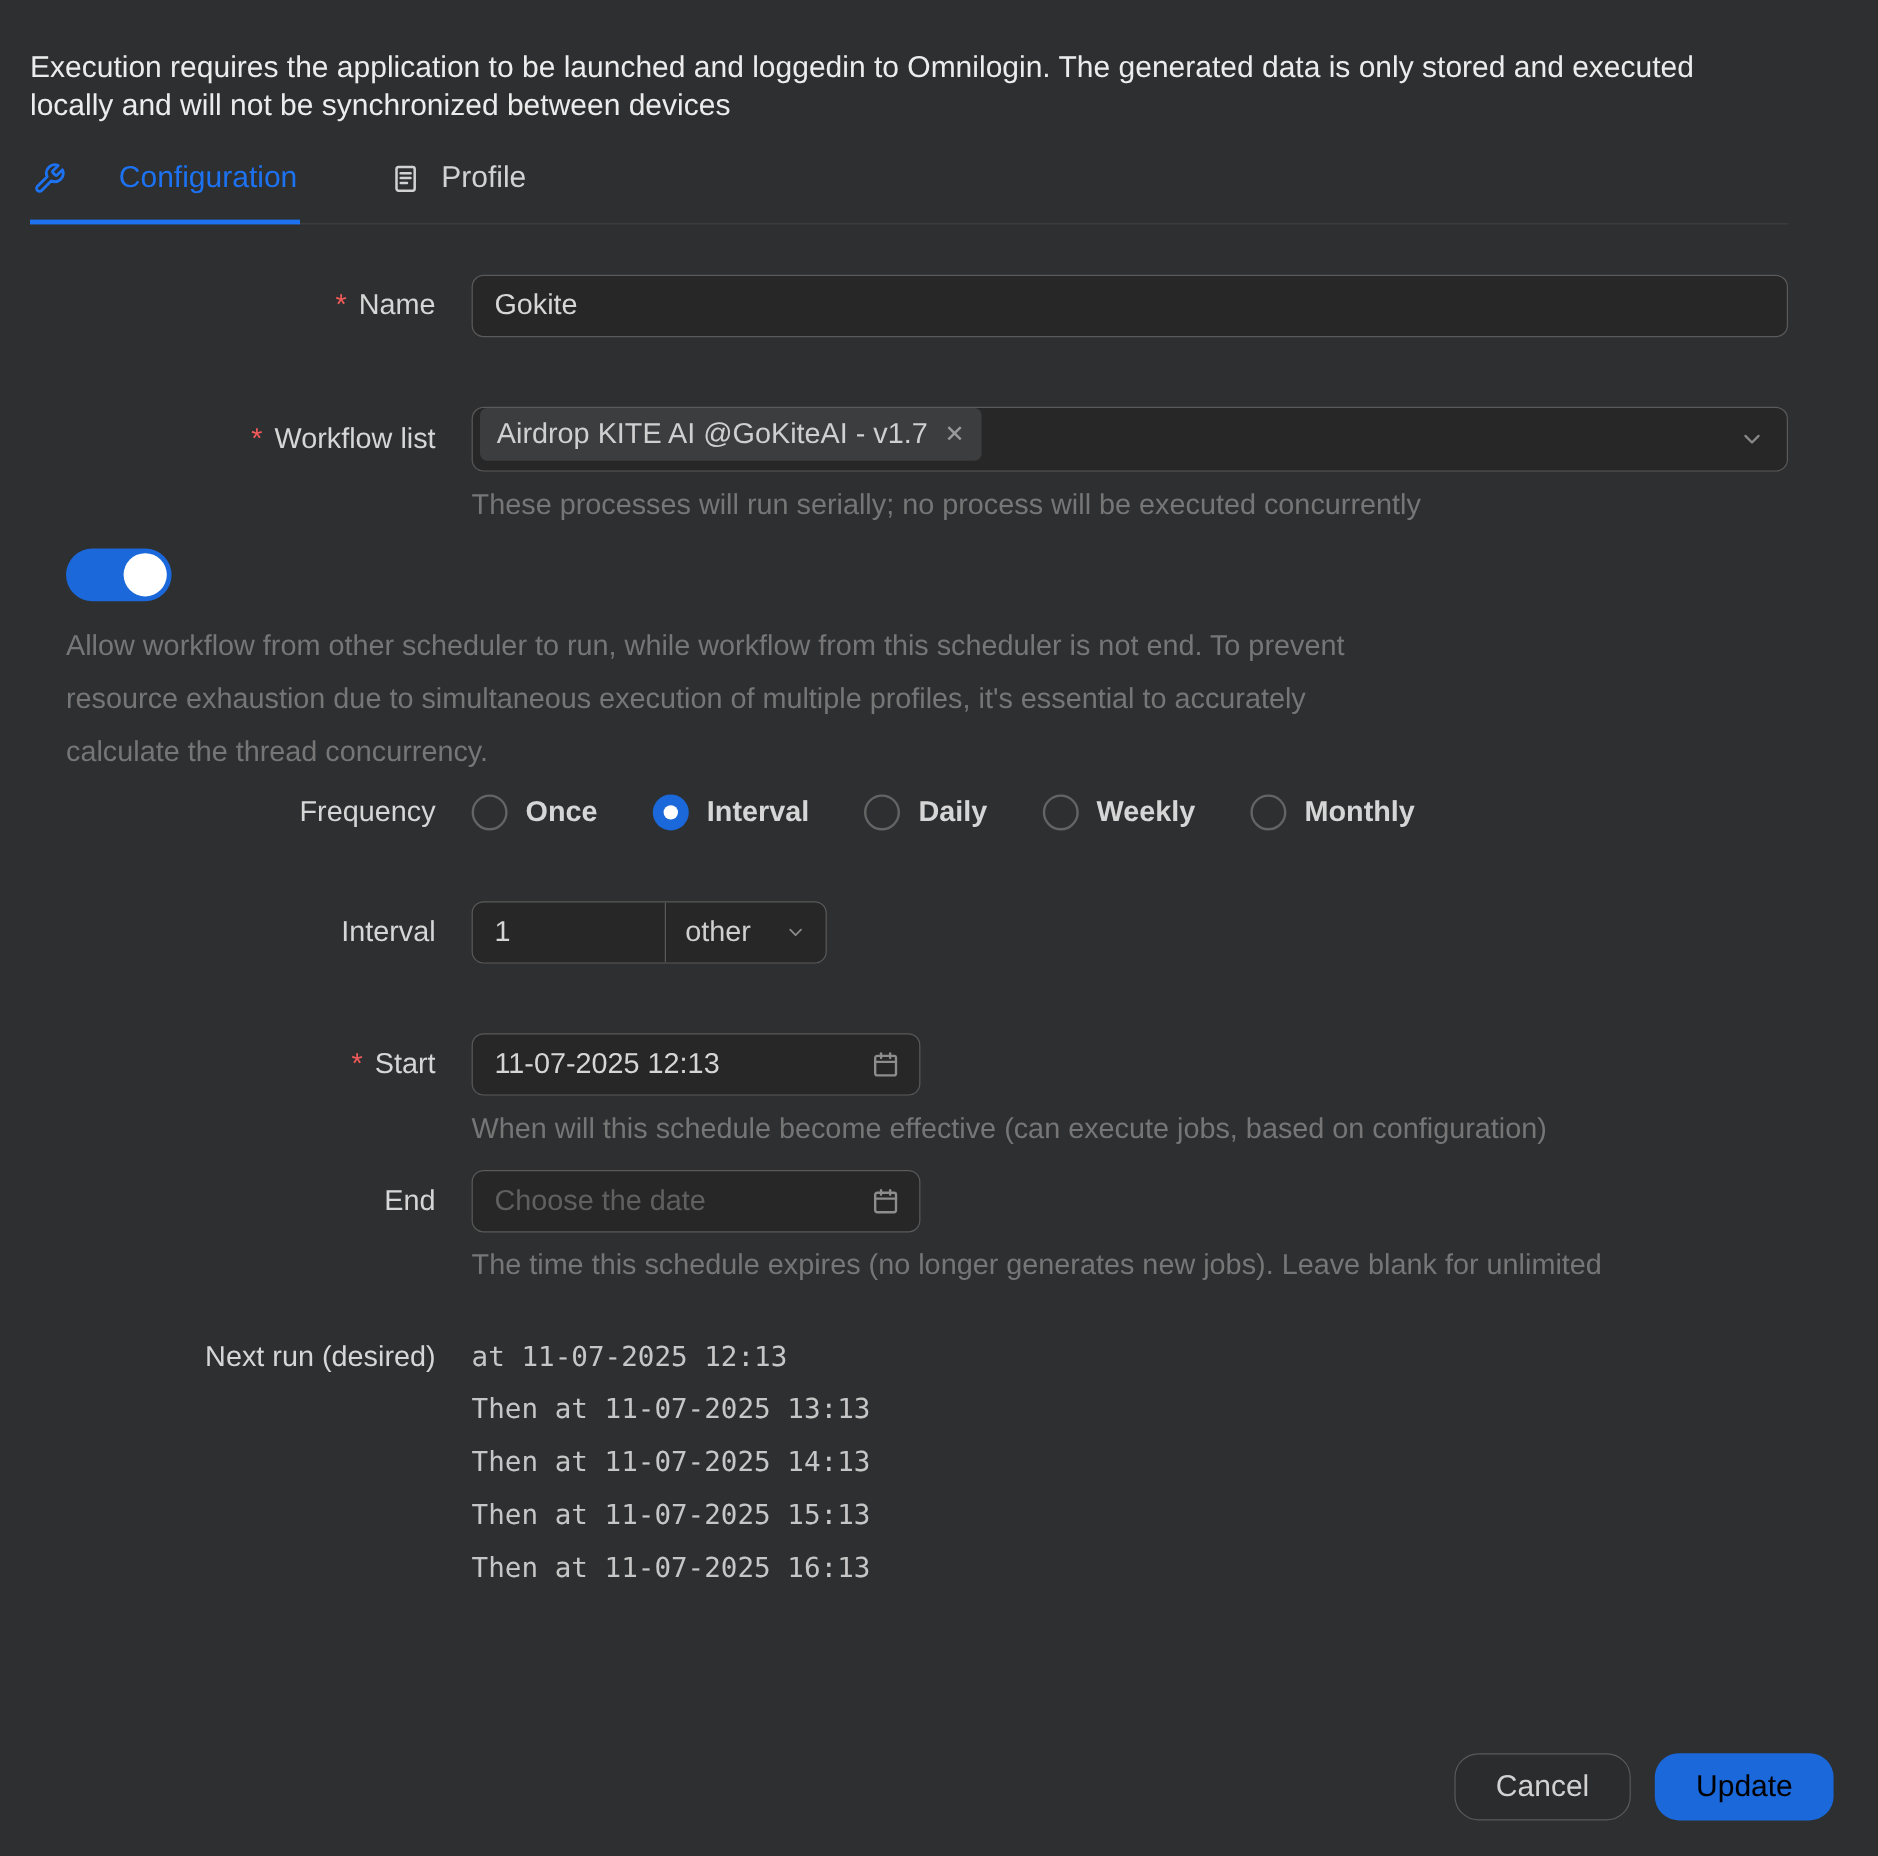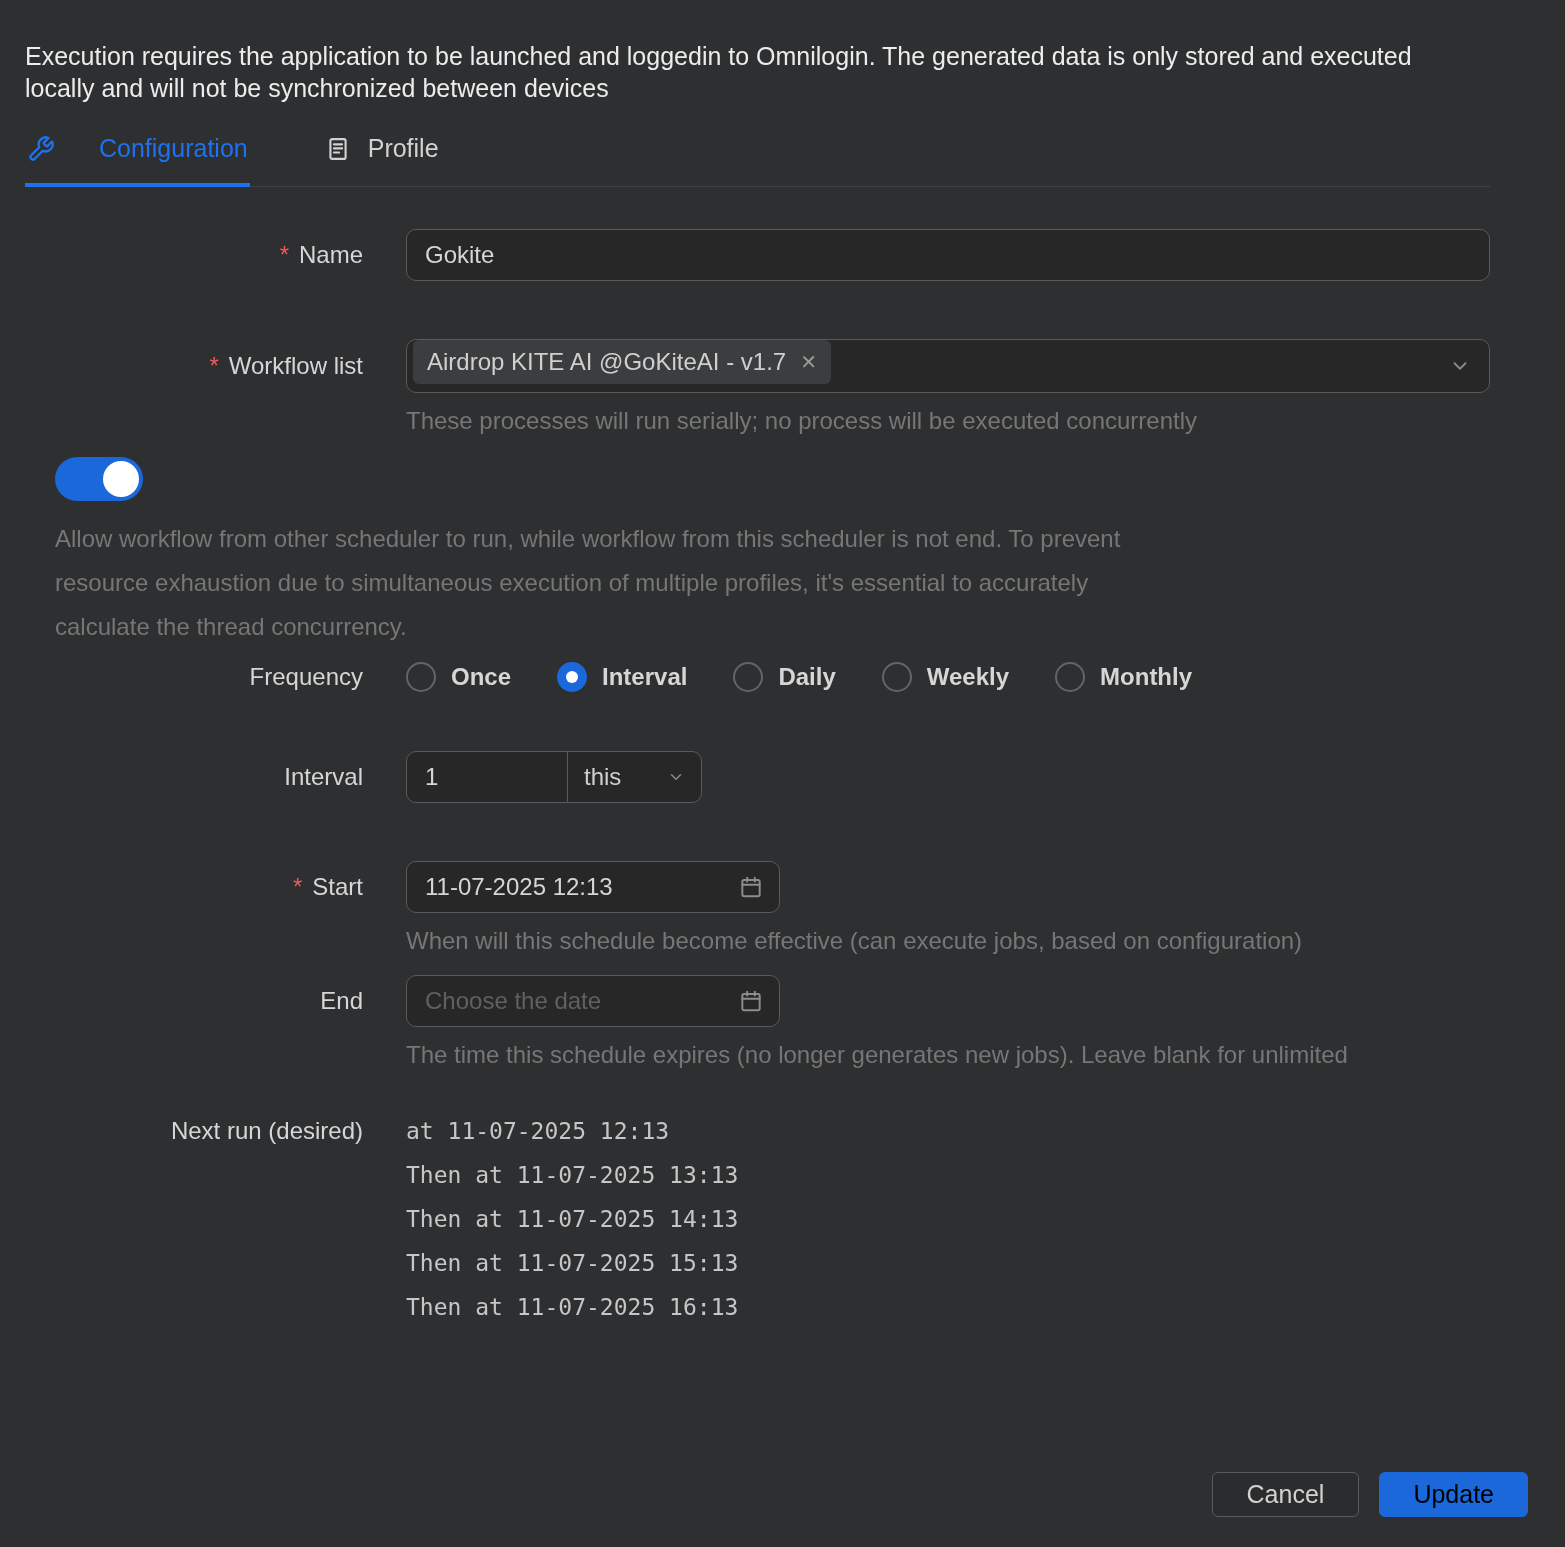--- a/index.html
+++ b/index.html
@@ -36,21 +36,21 @@
     border-bottom: 4px solid transparent;
     margin-bottom: -1px;
     color: #d2d2d2;
     cursor: pointer;
   }
   .tab.active { color: var(--accent-bright); border-bottom-color: var(--accent-bright); gap: 44px; }
   .tab .ticon { display: flex; align-items: center; }
 
   
   .form { margin-top: 42px; }
-  .row { display: flex; align-items: flex-start; gap: 13px; }
+  .row { display: flex; align-items: flex-start; }
   .label-cell {
     width: 338px;
     flex: none;
     display: flex;
     justify-content: flex-end;
     align-items: center;
     gap: 8px;
     height: 52px;
     font-size: 24px;
     color: #d6d6d6;
@@ -191,22 +191,22 @@
   .label-cell.h44 { height: 44px; }
   .label-cell.h36 { height: 36px; }
 
   
   .footer {
     position: absolute;
     right: 37px; bottom: 30px;
     display: flex; gap: 20px;
   }
   .btn {
-    height: 45px;
-    border-radius: 6px;
+    height: 56px;
+    border-radius: 20px;
     font-size: 25px;
     padding: 0 34px;
     cursor: pointer;
     font-family: "Liberation Sans", sans-serif;
   }
   .btn.ghost { background: #2b2c2d; border: 1px solid #5a5a5a; color: #d2d2d2; }
   .btn.primary { background: var(--accent); border: none; color: #000000; }
 
   svg { display: block; }
 </style>
@@ -312,21 +312,21 @@
     </div>
 
     <div class="row mt-interval">
       <div class="label-cell">
         <span>Interval</span>
       </div>
       <div class="ctrl">
         <div class="interval-group">
           <input type="text" value="1" style="">
           <div class="unit-select">
-            <span>this</span>
+            <span>other</span>
             <svg width="18" height="18" viewBox="0 0 24 24" fill="none" stroke="#8a8a8a" stroke-width="2" stroke-linecap="round" stroke-linejoin="round">
               <polyline points="6 9 12 15 18 9"></polyline>
             </svg>
           </div>
         </div>
       </div>
     </div>
 
     <div class="row mt-start">
       <div class="label-cell">

